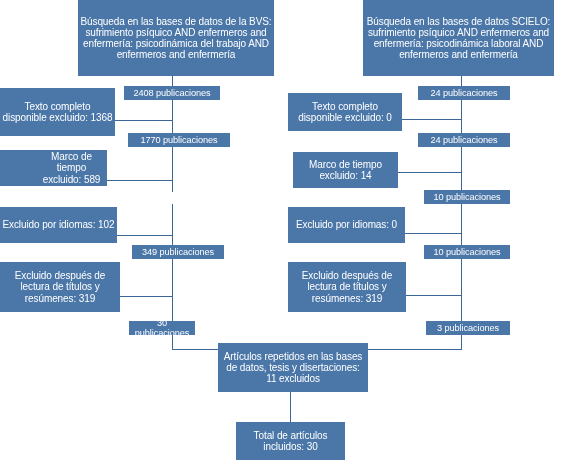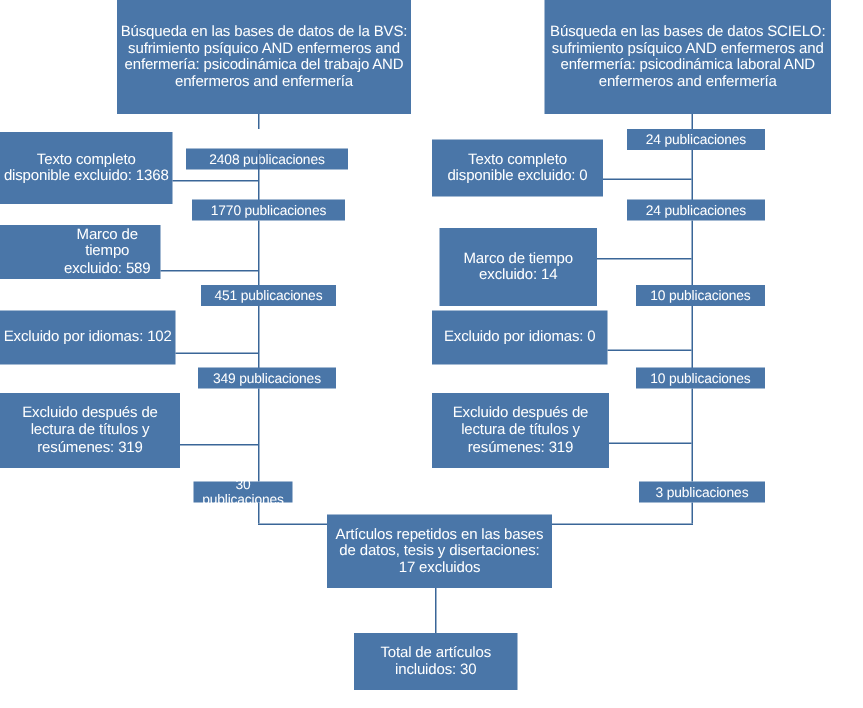--- a/index.html
+++ b/index.html
@@ -43,37 +43,36 @@
 </style>
 </head>
 <body>
 
 <div id="canvas">
 
   <div class="box tall" style="left:78px; top:0px; width:196px; height:76px;">Búsqueda en las bases de datos de la BVS: sufrimiento psíquico AND enfermeros and enfermería: psicodinámica del trabajo AND enfermeros and enfermería</div>
 
   <div class="conn vline" style="left:172px; top:76px; width:1px; height:10px;"></div>
 
-  <div class="box count" style="left:124px; top:99px; width:108px; height:14px;">2408 publicaciones</div>
+  <div class="box count" style="left:124px; top:86px; width:96px; height:14px;">2408 publicaciones</div>
 
   <div class="conn vline" style="left:172px; top:100px; width:1px; height:34px;"></div>
 
   <div class="box tall" style="left:0px; top:88px; width:115px; height:48px;">Texto completo disponible excluido: 1368</div>
 
   <div class="conn hline" style="left:115px; top:120px; width:57px; height:1px;"></div>
 
   <div class="box count" style="left:128px; top:133px; width:102px; height:14px;">1770 publicaciones</div>
 
   <div class="conn vline" style="left:172px; top:147px; width:1px; height:45px;"></div>
 
   <div class="box tall" style="left:0px; top:150px; width:107px; height:36px;padding-left:38px;">Marco de tiempo excluido: 589</div>
 
   <div class="conn hline" style="left:107px; top:180px; width:65px; height:1px;"></div>
 
-  <div class="box count" style="left:134px; top:190px; width:90px; height:14px;">451 publicaciones</div>
 
   <div class="conn vline" style="left:172px; top:204px; width:1px; height:42px;"></div>
 
   <div class="box tall" style="left:0px; top:207px; width:117px; height:36px;">Excluido por idiomas: 102</div>
 
   <div class="conn hline" style="left:117px; top:235px; width:55px; height:1px;"></div>
 
   <div class="box count" style="left:132px; top:245px; width:92px; height:14px;">349 publicaciones</div>
 
   <div class="conn vline" style="left:172px; top:259px; width:1px; height:62px;"></div>
@@ -93,21 +92,21 @@
   <div class="conn vline" style="left:461px; top:100px; width:1px; height:34px;"></div>
 
   <div class="box tall" style="left:288px; top:93px; width:114px; height:38px;">Texto completo disponible excluido: 0</div>
 
   <div class="conn hline" style="left:402px; top:119px; width:59px; height:1px;"></div>
 
   <div class="box count" style="left:418px; top:133px; width:92px; height:14px;">24 publicaciones</div>
 
   <div class="conn vline" style="left:461px; top:147px; width:1px; height:45px;"></div>
 
-  <div class="box tall" style="left:293px; top:152px; width:105px; height:52px;">Marco de tiempo excluido: 14</div>
+  <div class="box tall" style="left:293px; top:152px; width:105px; height:36px;">Marco de tiempo excluido: 14</div>
 
   <div class="conn hline" style="left:398px; top:172px; width:63px; height:1px;"></div>
 
   <div class="box count" style="left:424px; top:190px; width:86px; height:14px;">10 publicaciones</div>
 
   <div class="conn vline" style="left:461px; top:204px; width:1px; height:42px;"></div>
 
   <div class="box tall" style="left:288px; top:207px; width:117px; height:36px;">Excluido por idiomas: 0</div>
 
   <div class="conn hline" style="left:405px; top:233px; width:56px; height:1px;"></div>
@@ -119,19 +118,19 @@
   <div class="box tall" style="left:288px; top:262px; width:118px; height:50px;">Excluido después de lectura de títulos y resúmenes: 319</div>
 
   <div class="conn hline" style="left:406px; top:295px; width:55px; height:1px;"></div>
 
   <div class="box count" style="left:426px; top:321px; width:84px; height:14px;">3 publicaciones</div>
 
   <div class="conn vline" style="left:172px; top:335px; width:1px; height:14px;"></div>
   <div class="conn vline" style="left:461px; top:335px; width:1px; height:14px;"></div>
   <div class="conn hline" style="left:172px; top:349px; width:290px; height:1px;"></div>
 
-  <div class="box tall" style="left:218px; top:343px; width:150px; height:49px;">Artículos repetidos en las bases de datos, tesis y disertaciones: 17 excluidos</div>
+  <div class="box tall" style="left:218px; top:343px; width:150px; height:49px;">Artículos repetidos en las bases de datos, tesis y disertaciones: 11 excluidos</div>
 
   <div class="conn vline" style="left:290px; top:392px; width:1px; height:30px;"></div>
 
   <div class="box tall" style="left:236px; top:422px; width:109px; height:38px;">Total de artículos incluidos: 30</div>
 
 </div>
 
 </body></html>

